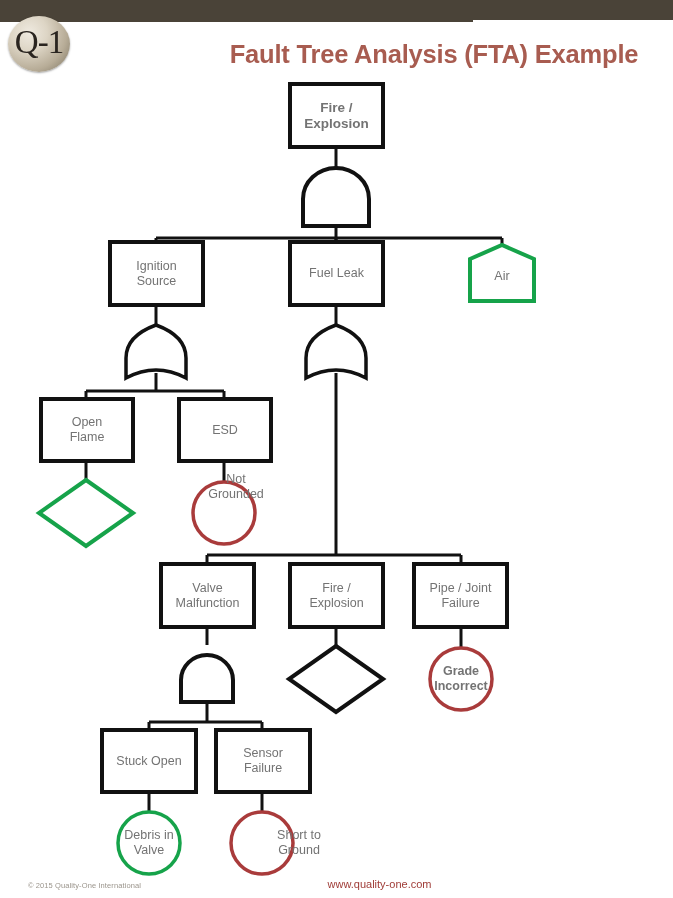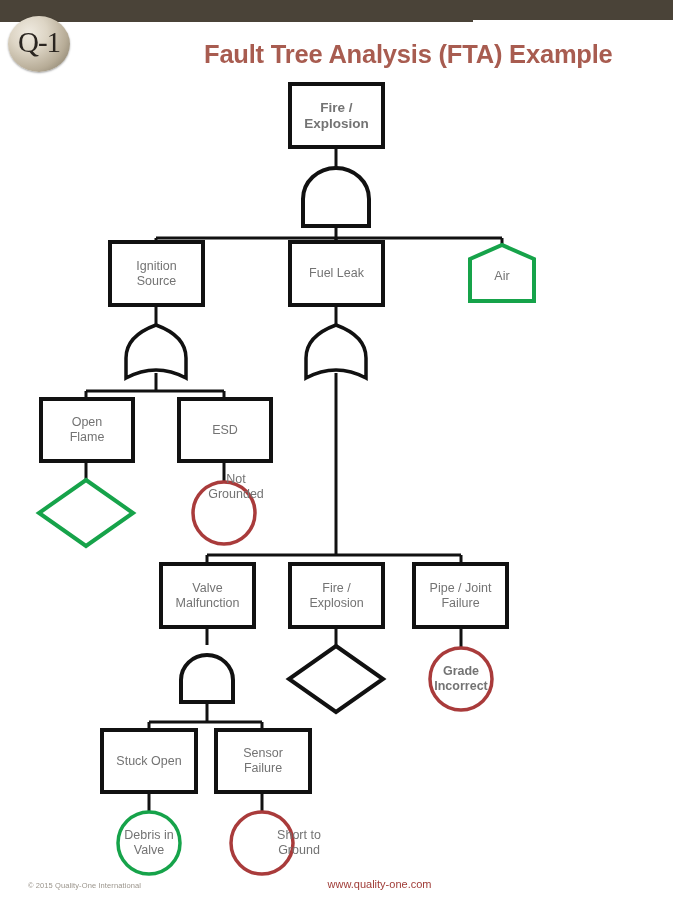--- a/index.html
+++ b/index.html
@@ -40,31 +40,32 @@
     width: 62px; height: 56px;
     border-radius: 50%;
     background: radial-gradient(circle at 34% 30%, #efeae0 0%, #ddd5c5 32%, #b7ac97 66%, #8d8471 88%, #6e6757 100%);
     box-shadow: 0 1px 2px rgba(0,0,0,0.35);
     display: flex;
     align-items: center;
     justify-content: center;
   }
   .logo-text {
     font-family: "Liberation Serif", serif;
-    font-size: 29px;
+    font-size: 33px;
     color: #2a2520;
     letter-spacing: -1px;
     line-height: 1;
     padding-bottom: 3px;
   }
   
   .title {
     position: absolute;
     left: 204px; top: 40px;
     width: 460px;
+    text-align: center;
     font-size: 25.5px;
     font-weight: bold;
     color: #a85c50;
     letter-spacing: -0.2px;
     white-space: nowrap;
   }
   
   .canvas {
     position: absolute;
     left: 0; top: 0;

